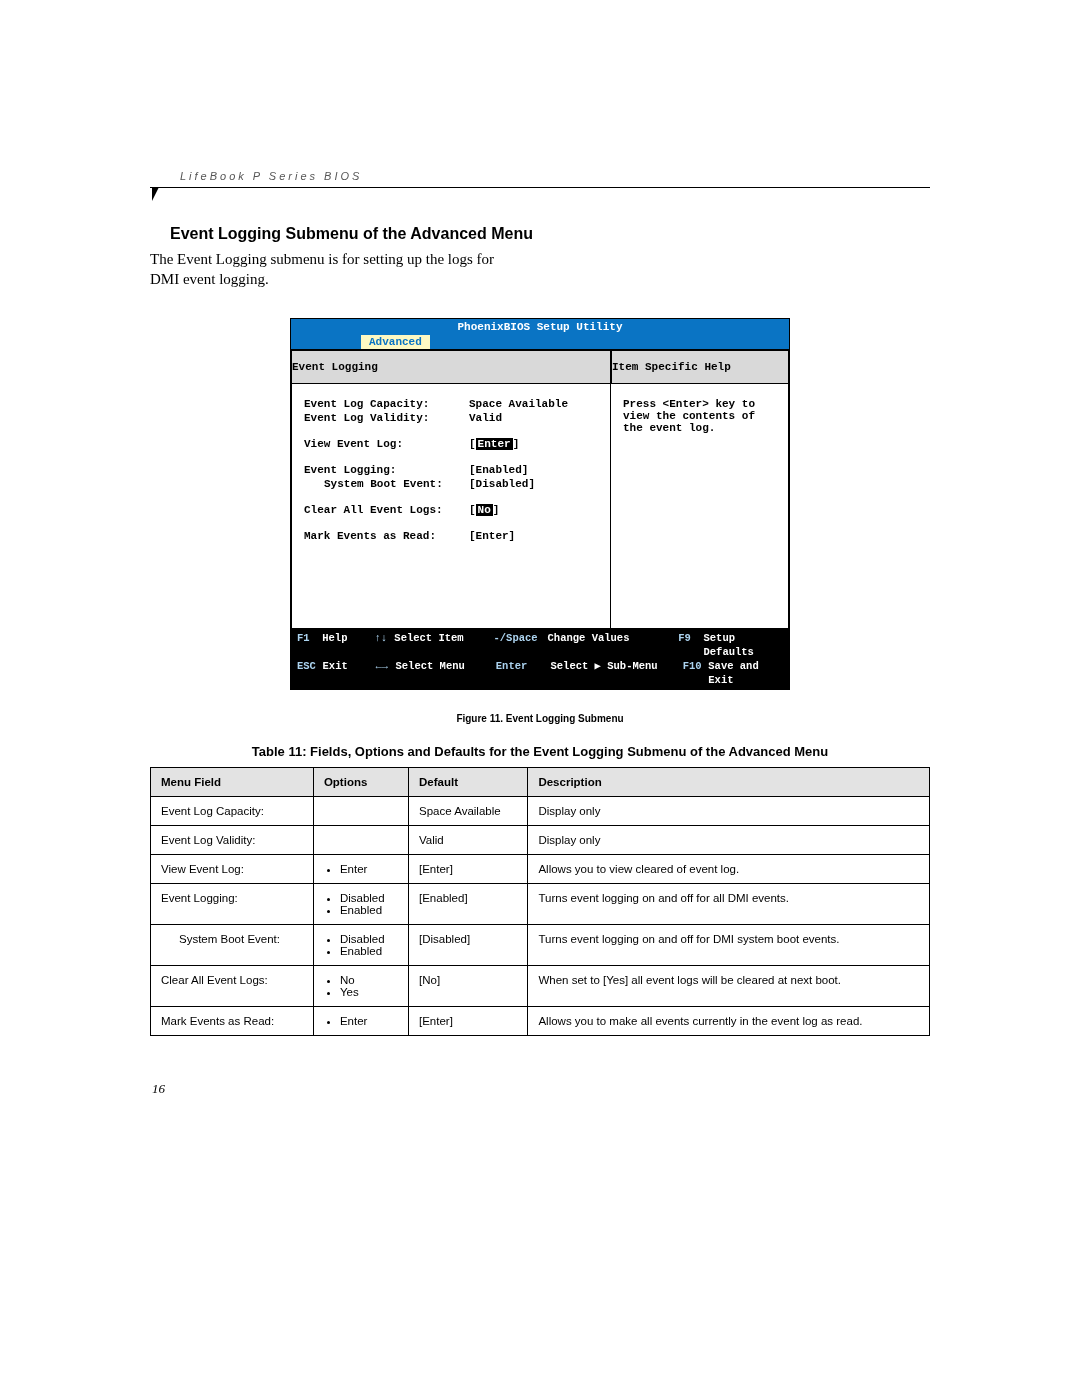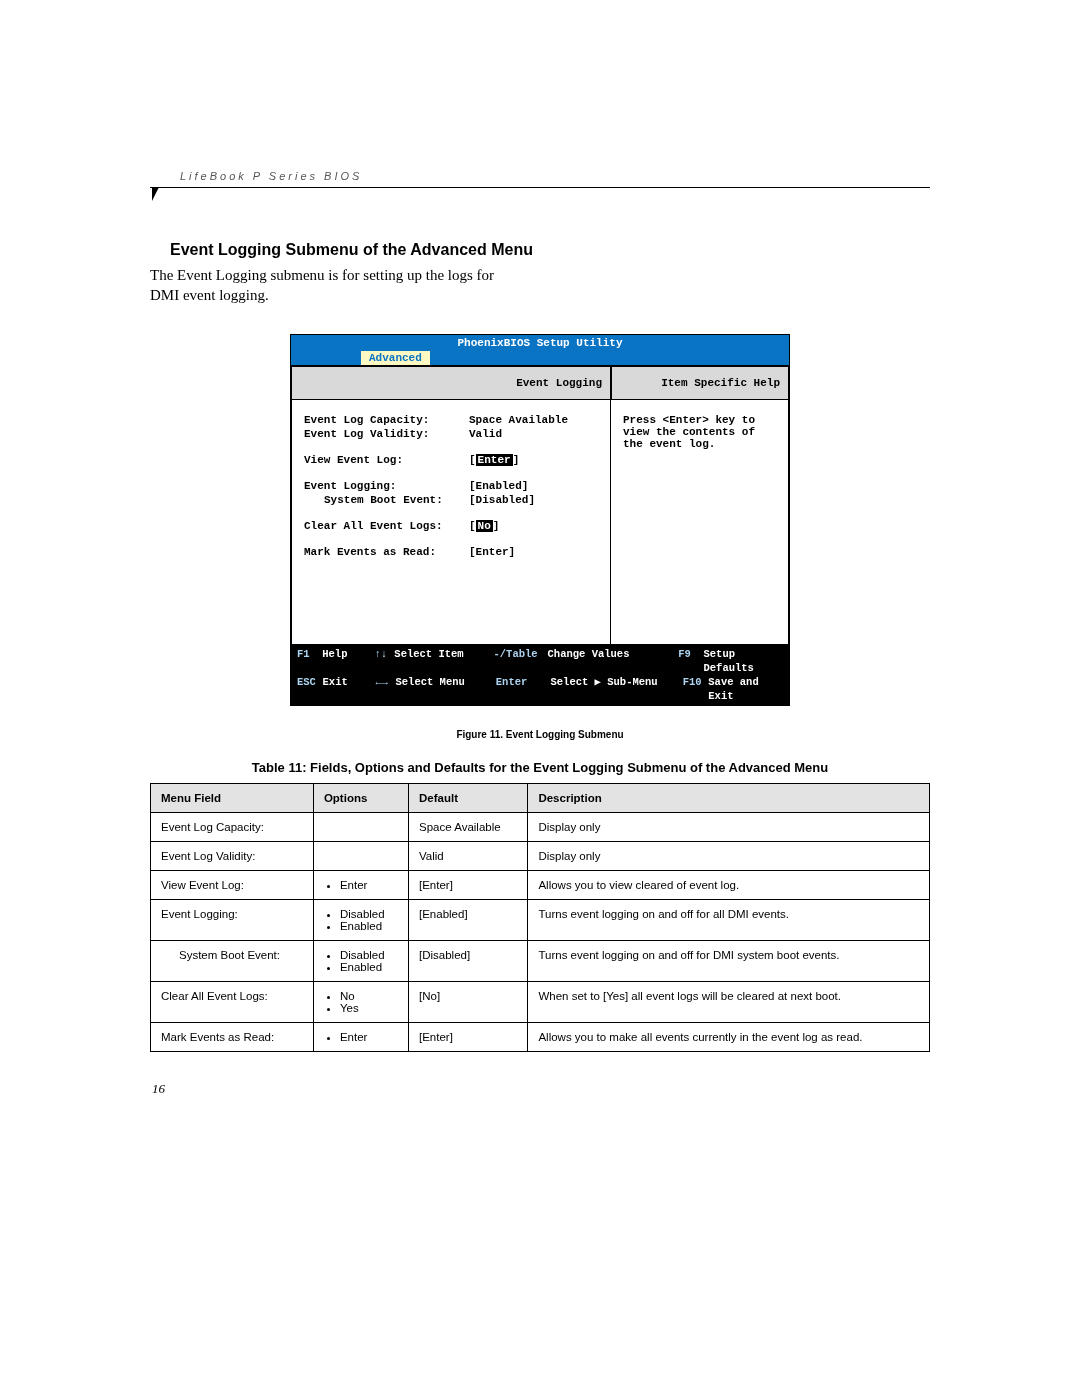--- a/index.html
+++ b/index.html
@@ -37,21 +37,21 @@
     top: 187px;
     left: 152px;
     width: 0; height: 0;
     border-left: 7px solid #000;
     border-bottom: 14px solid transparent;
   }
   .section-title {
     font-family: Verdana, Geneva, sans-serif;
     font-weight: bold;
     font-size: 16px;
-    margin: 76px 0 6px 20px;
+    margin: 60px 0 6px 20px;
   }
   .intro {
     font-size: 15px;
     line-height: 1.35;
     margin-left: 0;
     width: 420px;
   }
   
   .bios-wrap {
     width: 500px;
@@ -80,23 +80,23 @@
     color: #0a74c4;
     font-weight: bold;
     padding: 1px 8px;
   }
   .bios-headers {
     display: flex;
     border-top: 1px solid #000;
   }
   .bios-left-head, .bios-right-head {
     background: #d9d9d9;
-    text-align: right;
-    font-weight: bold;
-    padding: 10px 8px;
+    text-align: left;
+    font-weight: bold;
+    padding: 10px 0;
     border: 1px solid #000;
     box-sizing: border-box;
   }
   .bios-left-head { width: 320px; }
   .bios-right-head { flex: 1; }
   .bios-body {
     display: flex;
     height: 245px;
   }
   .bios-left {
@@ -245,21 +245,21 @@
           <div>view the contents of</div>
           <div>the event log.</div>
         </div>
       </div>
       <div class="bios-footer">
         <div class="bf-row">
           <span class="bf-key">F1</span>
           <span class="bf-lab">Help</span>
           <span class="bf-arrow">↑↓</span>
           <span class="bf-sel">Select Item</span>
-          <span class="bf-mid">-/Table</span>
+          <span class="bf-mid">-/Space</span>
           <span class="bf-mlab">Change Values</span>
           <span class="bf-rk">F9</span>
           <span>Setup Defaults</span>
         </div>
         <div class="bf-row">
           <span class="bf-key">ESC</span>
           <span class="bf-lab">Exit</span>
           <span class="bf-arrow">←→</span>
           <span class="bf-sel">Select Menu</span>
           <span class="bf-mid">Enter</span>

